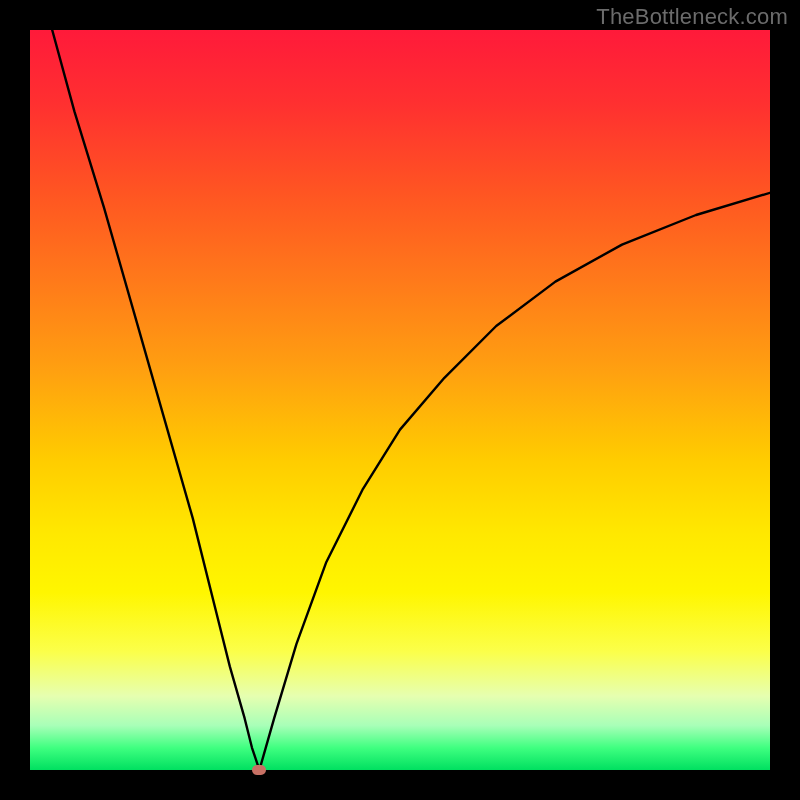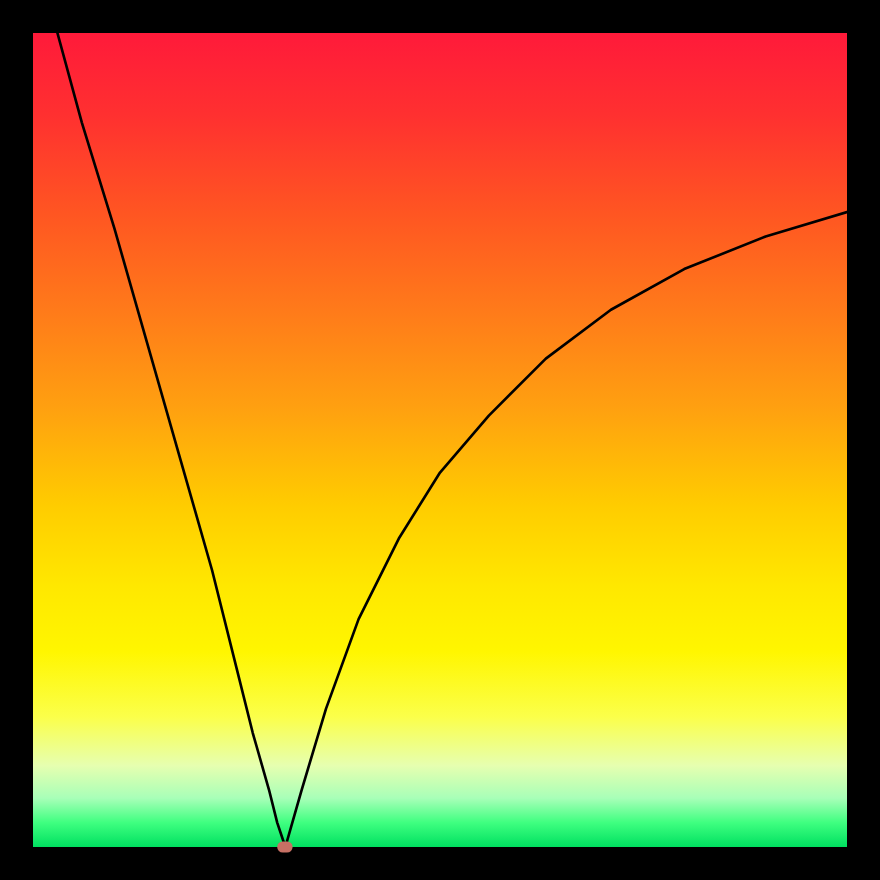--- a/index.html
+++ b/index.html
@@ -54,20 +54,21 @@
     height: 10px;
     border-radius: 5px;
     background: #c77064;
     transform: translate(-50%, -50%);
   }
 </style>
 </head>
 <body>
 
 <div class="frame">
+  <div class="watermark">TheBottleneck.com</div>
   <div class="plot-area">
     <svg class="curve-svg" viewBox="0 0 740 740" preserveAspectRatio="none">
       <path id="curve-left" fill="none" stroke="#000" stroke-width="2.4" stroke-linecap="round" stroke-linejoin="round" d="M22.20 0.00 L44.40 81.40 L74.00 177.60 L103.60 281.20 L133.20 384.80 L162.80 488.40 L185.00 577.20 L199.80 636.40 L214.60 688.20 L222.00 717.80 L229.40 740.00"></path>
       <path id="curve-right" fill="none" stroke="#000" stroke-width="2.4" stroke-linecap="round" stroke-linejoin="round" d="M229.40 740.00 L244.20 688.20 L266.40 614.20 L296.00 532.80 L333.00 458.80 L370.00 399.60 L414.40 347.80 L466.20 296.00 L525.40 251.60 L592.00 214.60 L666.00 185.00 L740.00 162.80"></path>
     </svg>
     <div id="min-marker" class="marker" style="left: 229.4px; top: 740px; background: rgb(199, 112, 100);"></div>
   </div>
 </div>
 
 </body></html>

